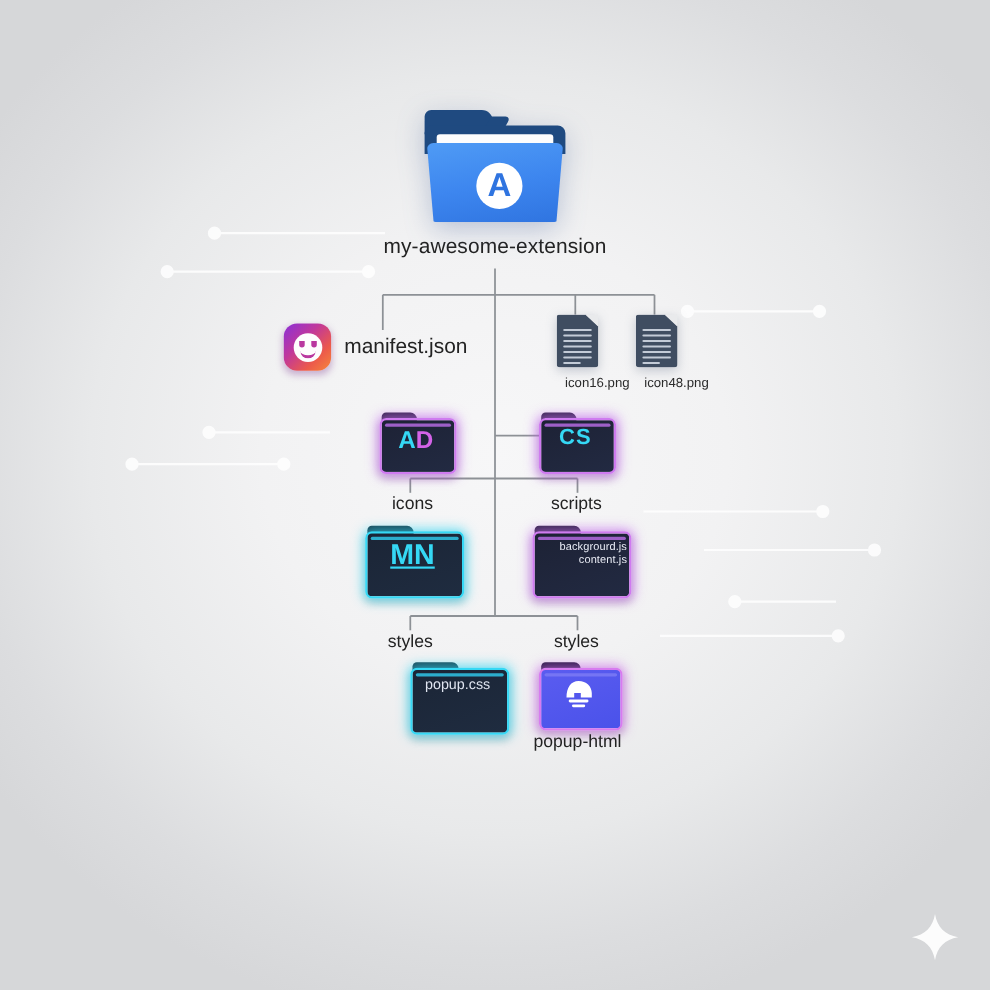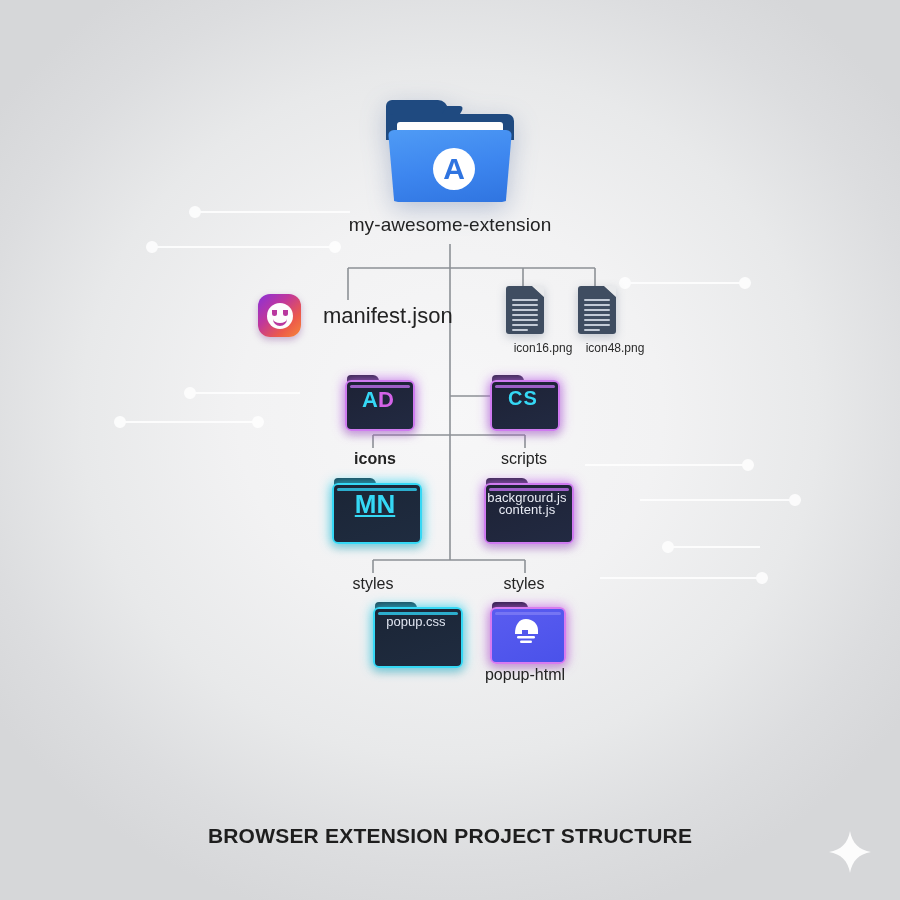--- a/index.html
+++ b/index.html
@@ -154,22 +154,22 @@
   .mf-eye.l { left: 5px; }
   .mf-eye.r { right: 5px; }
   .mf-mouth {
     position: absolute;
     left: 6px; top: 13px;
     width: 14px; height: 7px;
     border-bottom: 3px solid #b9389f;
     border-radius: 0 0 10px 10px;
   }
   #manifest-label {
-    margin-left: 22px;
-    font-size: 22px;
+    margin-left: 12px;
+    font-size: 19px;
   }
 
   
   .doc-node { width: 74px; }
   #node-icon16 { left: 488px; top: 286px; }
   #node-icon48 { left: 560px; top: 286px; }
   .doc-icon {
     position: relative;
     width: 38px; height: 48px;
     filter: drop-shadow(0 3px 5px rgba(40,60,90,0.25));
@@ -239,23 +239,23 @@
     left: 0; right: 0;
     top: 13px;
     text-align: center;
     font-weight: bold;
     line-height: 1.05;
   }
   .nf-files {
     position: absolute;
     left: 0; right: 0;
     top: 14px;
-    text-align: center;
+    text-align: right;
     color: #e9ecf5;
-    font-size: 13px;
+    font-size: 10px;
     line-height: 12px;
     letter-spacing: .1px;
   }
 
   
   .v-magenta .nf-tab { background: #2a2140; }
   .v-magenta .nf-body {
     background: linear-gradient(160deg, #1d2235 0%, #222a42 100%);
     border-color: #cf7bf0;
     box-shadow: 0 0 11px 2px rgba(198,110,240,0.70), 0 4px 8px rgba(0,0,0,.18);
@@ -316,21 +316,21 @@
   }
 
   
   .tree-label {
     position: absolute;
     font-size: 16px;
     color: #232323;
     text-align: center;
     white-space: nowrap;
   }
-  #label-icons        { left: 325px; top: 450px; width: 100px; font-weight: bold; }
+  #label-icons        { left: 325px; top: 450px; width: 100px; }
   #label-scripts      { left: 474px; top: 450px; width: 100px; }
   #label-styles-left  { left: 323px; top: 575px; width: 100px; }
   #label-styles-right { left: 474px; top: 575px; width: 100px; }
   #label-popuphtml    { left: 450px; top: 666px; width: 150px; }
 
   
   #footer {
     position: absolute;
     left: 0; top: 824px;
     width: 900px;
@@ -528,20 +528,19 @@
         <path d="M15 2 C22 2 27 7 27 13 L27 17 L17 17 L17 13 L11 13 L11 17 L4 17 C4 8 8 2 15 2 Z" fill="#ffffff"></path>
         <rect x="6" y="19" width="18" height="2.6" rx="1.3" fill="#ffffff"></rect>
         <rect x="9" y="23.5" width="12" height="2.4" rx="1.2" fill="#ffffff"></rect>
       </svg>
     </div>
   </div>
 
   <div class="tree-label" id="label-popuphtml">popup-html</div>
 
   <div id="footer">
-    <div id="footer-title">BROWSER EXTENSION PROJECT STRUCTURE</div>
   </div>
 
   <svg id="sparkle-icon" viewBox="0 0 48 48" xmlns="http://www.w3.org/2000/svg">
     <path d="M24 3 C26 15 33 22 45 24 C33 26 26 33 24 45 C22 33 15 26 3 24 C15 22 22 15 24 3 Z" fill="#ffffff" opacity="0.92"></path>
   </svg>
 
 </div>
 
 </body></html>

